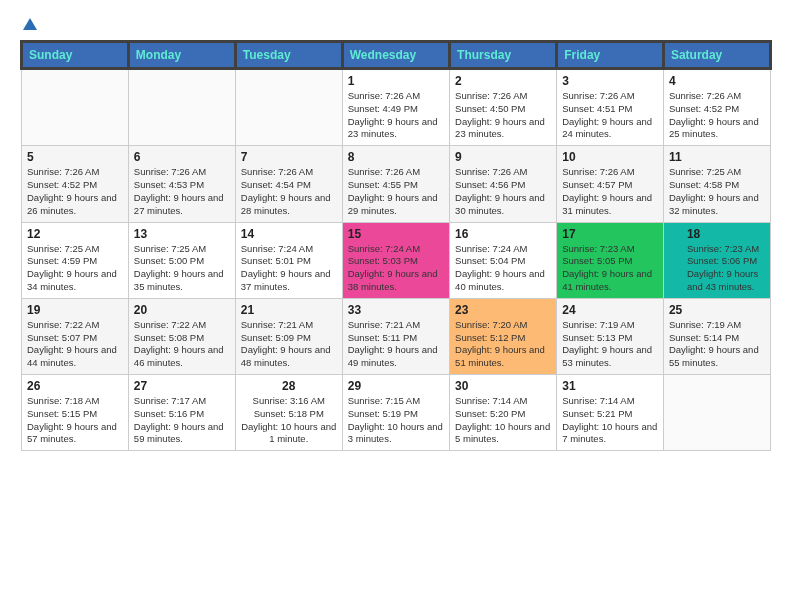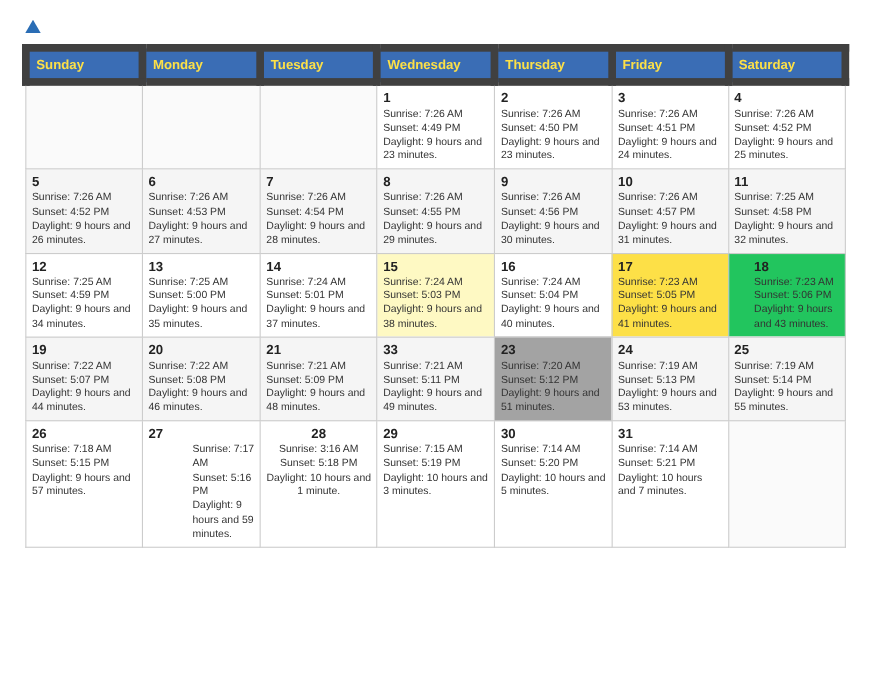--- a/index.html
+++ b/index.html
@@ -53,26 +53,26 @@
       font-size: 14px;
       color: #444;
     }
     .calendar {
       width: 100%;
       border-collapse: collapse;
       border: 1px solid #ccc;
     }
     .calendar th {
       background: #3a6db5;
-      color: #fde047;
+      color: #5eead4;
       font-size: 12px;
       font-weight: bold;
       padding: 5px 6px;
       text-align: left;
-      border: 7px solid #404040;
+      border: 3px solid #404040;
     }
     .calendar td {
       width: 108px;
       vertical-align: top;
       padding: 4px 5px;
       border: 1px solid #ccc;
       font-size: 10px;
       color: #333;
       min-height: 80px;
       background: #fff;
@@ -218,39 +218,39 @@
             <div class="day-info" style="white-space: pre-line;">Sunrise: 7:25 AM
 Sunset: 5:00 PM
 Daylight: 9 hours and 35 minutes.</div>
           </td>
           <td style="background: rgb(255, 255, 255);">
             <div class="day-num">14</div>
             <div class="day-info" style="white-space: pre-line;">Sunrise: 7:24 AM
 Sunset: 5:01 PM
 Daylight: 9 hours and 37 minutes.</div>
           </td>
-          <td style="background: #fef9c3;">
+          <td style="background: #ec4899;">
             <div class="day-num">15</div>
             <div class="day-info" style="white-space: pre-line;">Sunrise: 7:24 AM
 Sunset: 5:03 PM
 Daylight: 9 hours and 38 minutes.</div>
           </td>
           <td style="background: rgb(255, 255, 255);">
             <div class="day-num">16</div>
             <div class="day-info" style="white-space: pre-line;">Sunrise: 7:24 AM
 Sunset: 5:04 PM
 Daylight: 9 hours and 40 minutes.</div>
           </td>
-          <td style="background: #fde047;">
+          <td style="background: #22c55e;">
             <div class="day-num">17</div>
             <div class="day-info" style="white-space: pre-line;">Sunrise: 7:23 AM
 Sunset: 5:05 PM
 Daylight: 9 hours and 41 minutes.</div>
           </td>
-          <td style="background: #22c55e; padding-left: 23px;">
+          <td style="background: #14b8a6; padding-left: 23px;">
             <div class="day-num">18</div>
             <div class="day-info" style="white-space: pre-line;">Sunrise: 7:23 AM
 Sunset: 5:06 PM
 Daylight: 9 hours and 43 minutes.</div>
           </td>
         </tr>
         <tr>
           <td style="background: rgb(245, 245, 245);">
             <div class="day-num">19</div>
             <div class="day-info" style="white-space: pre-line;">Sunrise: 7:22 AM
@@ -268,21 +268,21 @@
             <div class="day-info" style="white-space: pre-line;">Sunrise: 7:21 AM
 Sunset: 5:09 PM
 Daylight: 9 hours and 48 minutes.</div>
           </td>
           <td style="background: rgb(245, 245, 245);">
             <div class="day-num">33</div>
             <div class="day-info" style="white-space: pre-line;">Sunrise: 7:21 AM
 Sunset: 5:11 PM
 Daylight: 9 hours and 49 minutes.</div>
           </td>
-          <td style="background: #a3a3a3;">
+          <td style="background: #fdba74;">
             <div class="day-num">23</div>
             <div class="day-info" style="white-space: pre-line;">Sunrise: 7:20 AM
 Sunset: 5:12 PM
 Daylight: 9 hours and 51 minutes.</div>
           </td>
           <td style="background: rgb(245, 245, 245);">
             <div class="day-num">24</div>
             <div class="day-info" style="white-space: pre-line;">Sunrise: 7:19 AM
 Sunset: 5:13 PM
 Daylight: 9 hours and 53 minutes.</div>
@@ -296,21 +296,21 @@
         </tr>
         <tr>
           <td style="background: rgb(255, 255, 255);">
             <div class="day-num">26</div>
             <div class="day-info" style="white-space: pre-line;">Sunrise: 7:18 AM
 Sunset: 5:15 PM
 Daylight: 9 hours and 57 minutes.</div>
           </td>
           <td style="background: rgb(255, 255, 255);">
             <div class="day-num">27</div>
-            <div class="day-info" style="white-space: pre-line; margin-left: 40px;">Sunrise: 7:17 AM
+            <div class="day-info" style="white-space: pre-line;">Sunrise: 7:17 AM
 Sunset: 5:16 PM
 Daylight: 9 hours and 59 minutes.</div>
           </td>
           <td style="background: rgb(255, 255, 255); text-align: center;">
             <div class="day-num">28</div>
             <div class="day-info" style="white-space: pre-line;">Sunrise: 3:16 AM
 Sunset: 5:18 PM
 Daylight: 10 hours and 1 minute.</div>
           </td>
           <td style="background: rgb(255, 255, 255);">

